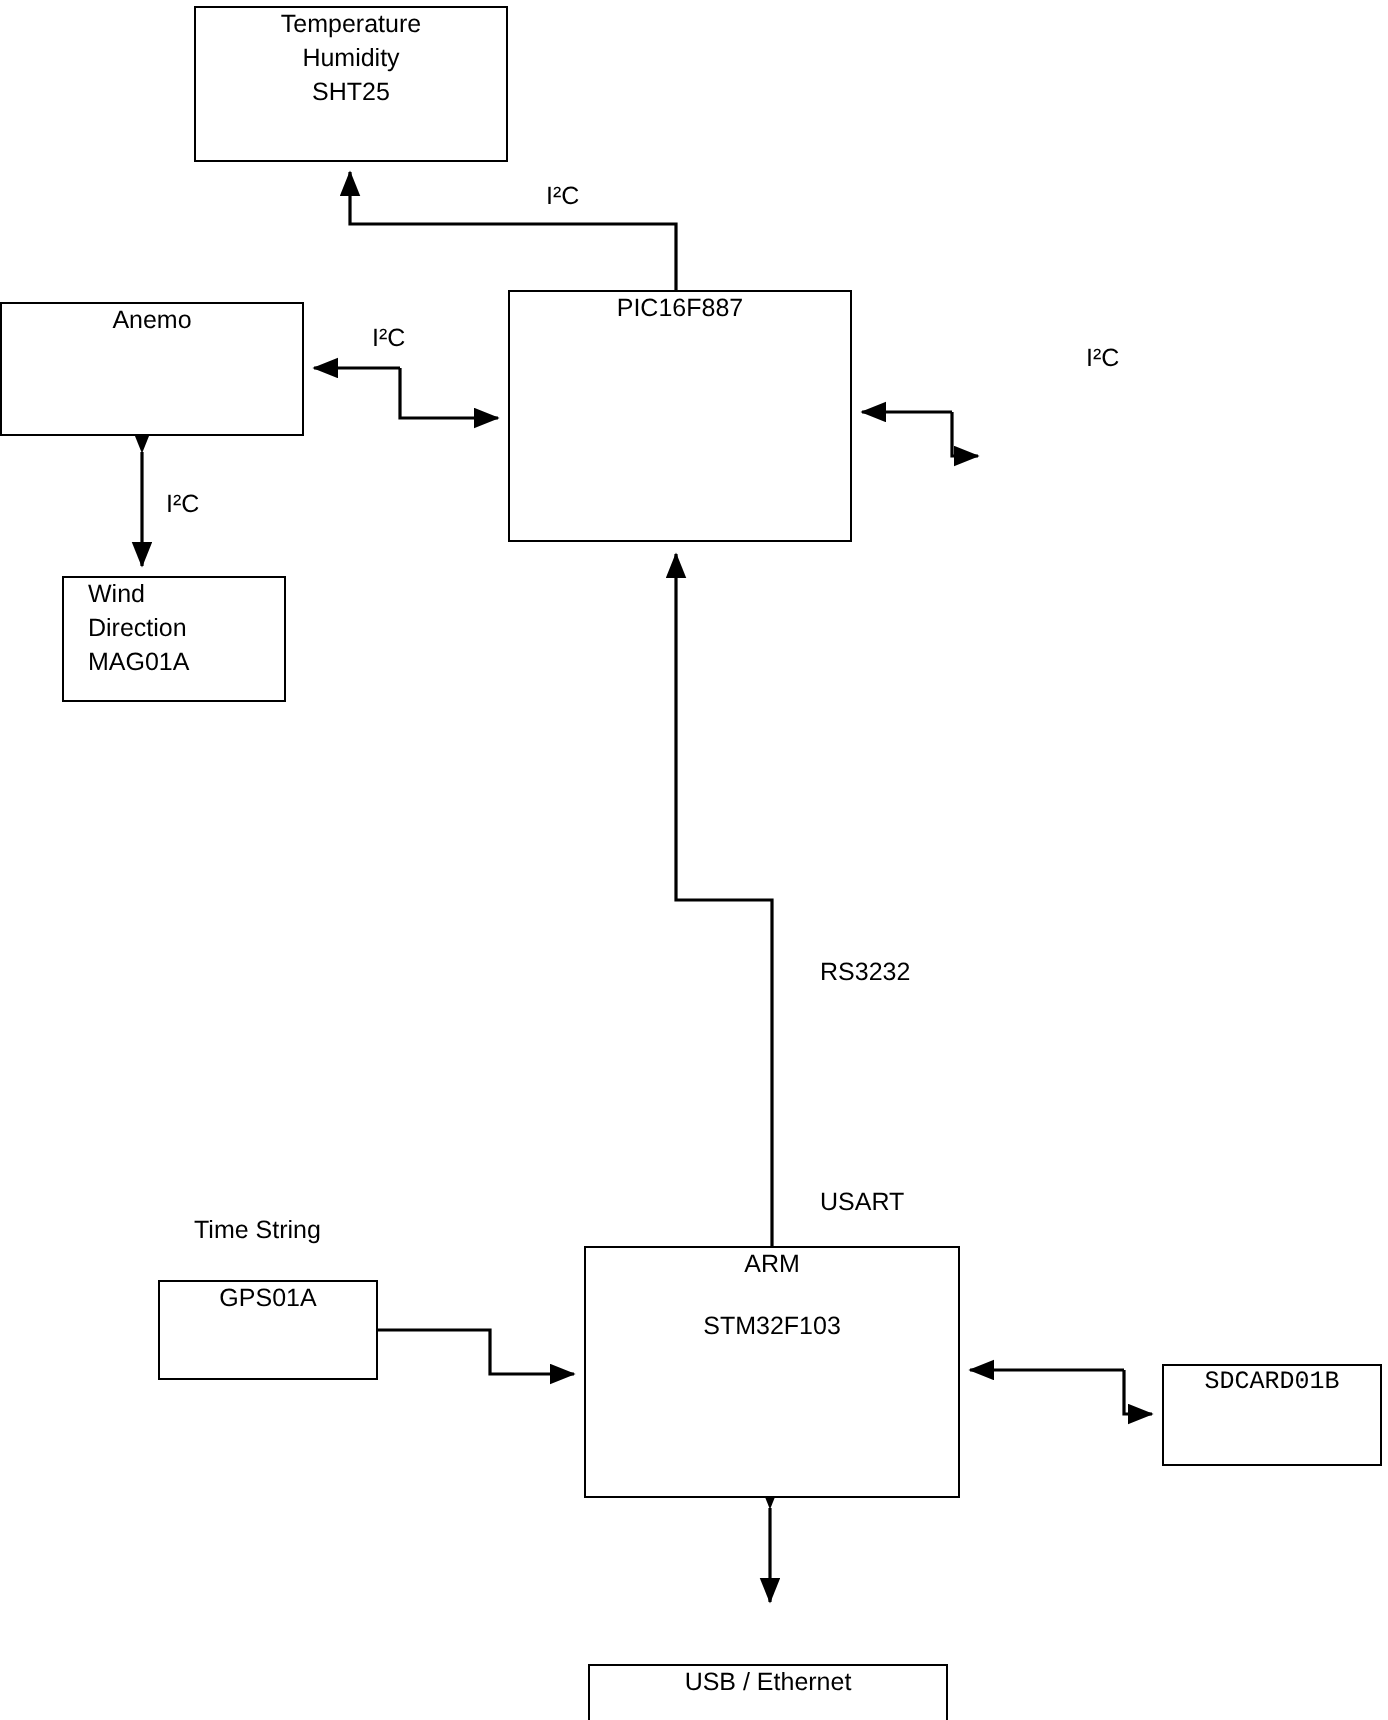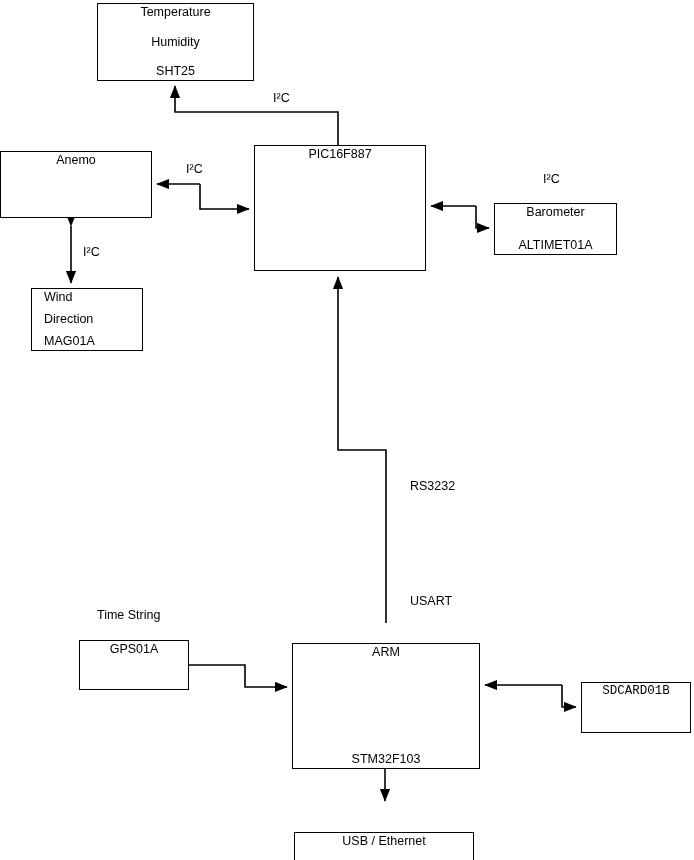--- a/index.html
+++ b/index.html
@@ -26,21 +26,21 @@
     pointer-events: none;
   }
   .node {
     position: absolute;
     box-sizing: border-box;
     border: 1.6px solid #000000;
     background: #ffffff;
     display: flex;
     flex-direction: column;
     align-items: center;
-    justify-content: space-between;
+    justify-content: flex-start;
     text-align: center;
     font-size: 12.5px;
     color: #000000;
     line-height: 1.35;
   }
   .node .line {
     display: block;
     white-space: nowrap;
   }
   .edge-label {
@@ -98,30 +98,26 @@
   <div class="node" style="left:15px; top:288px; width:112px; height:63px; align-items:flex-start; padding-left:12px; text-align:left;margin-left:16px;">
     <span class="line">Wind</span>
     <span class="line">Direction</span>
     <span class="line">MAG01A</span>
   </div>
 
   <div class="node" style="left:254px; top:145px; width:172px; height:126px;">
     <span class="line">PIC16F887</span>
   </div>
 
-  <div class="node" style="left:494px; top:203px; width:123px; height:52px;">
-    <span class="line">Barometer</span>
-    <span class="line">ALTIMET01A</span>
-  </div>
 
   <div class="node" style="left:79px; top:640px; width:110px; height:50px;">
     <span class="line">GPS01A</span>
   </div>
 
-  <div class="node" style="left:292px; top:623px; width:188px; height:126px;margin-top:20px;">
+  <div class="node" style="left:292px; top:623px; width:188px; height:126px;">
     <span class="line">ARM</span>
     <span class="spacer-gap"></span>
     <span class="line">STM32F103</span>
   </div>
 
   <div class="node" style="left:581px; top:682px; width:110px; height:51px;font-family:Liberation Mono, monospace;">
     <span class="line">SDCARD01B</span>
   </div>
 
   <div class="node" style="left:294px; top:832px; width:180px; height:50px;">

